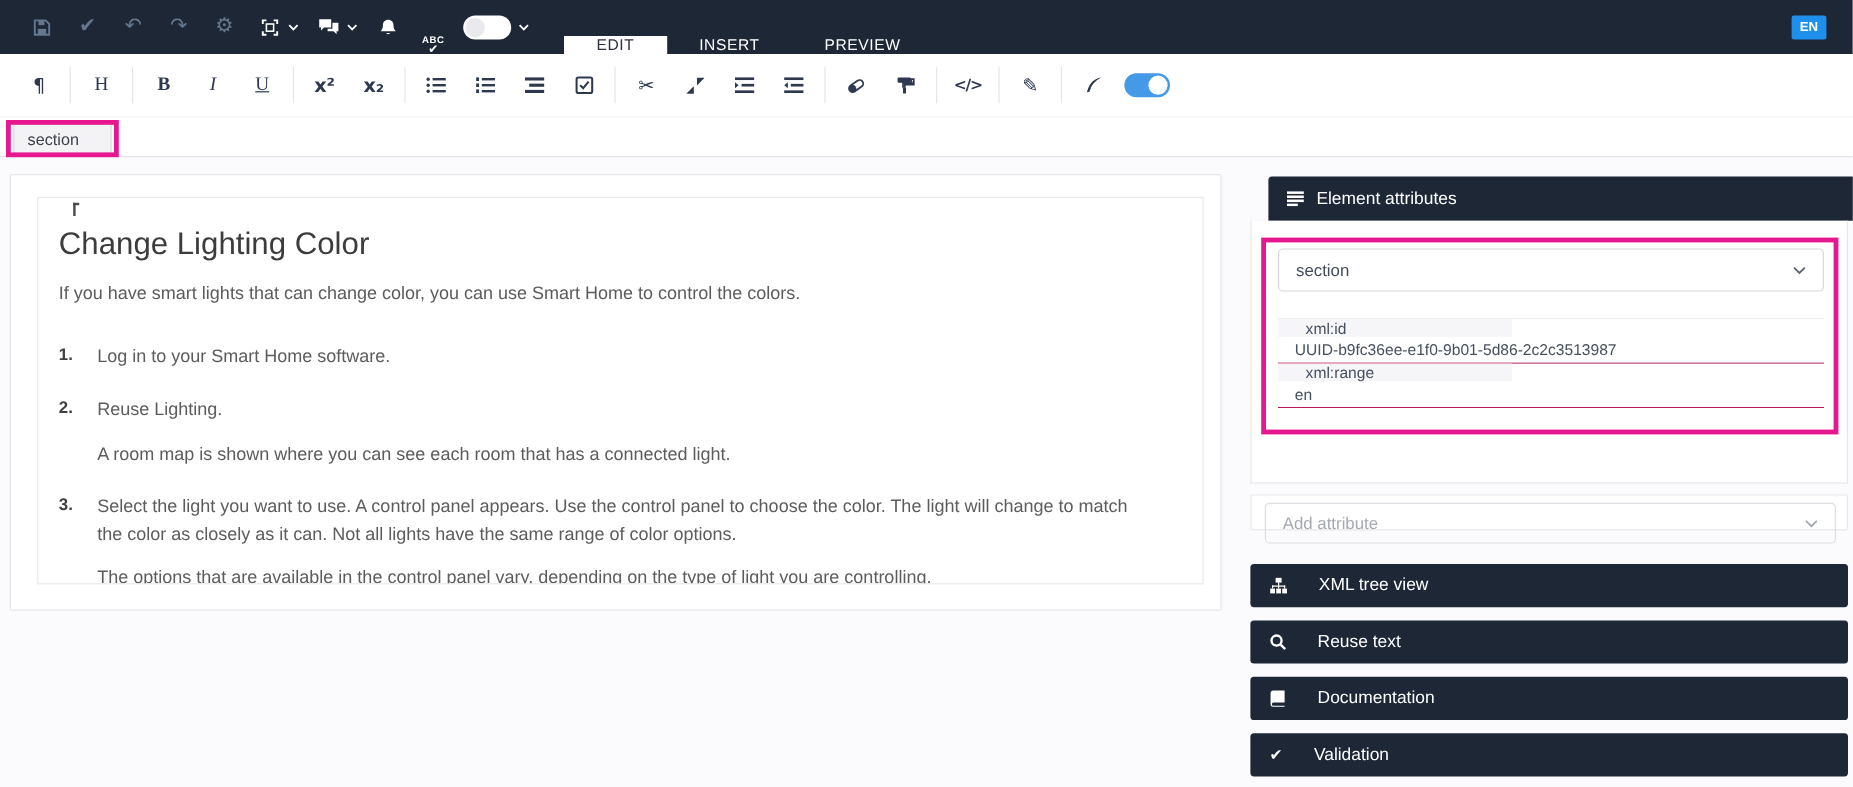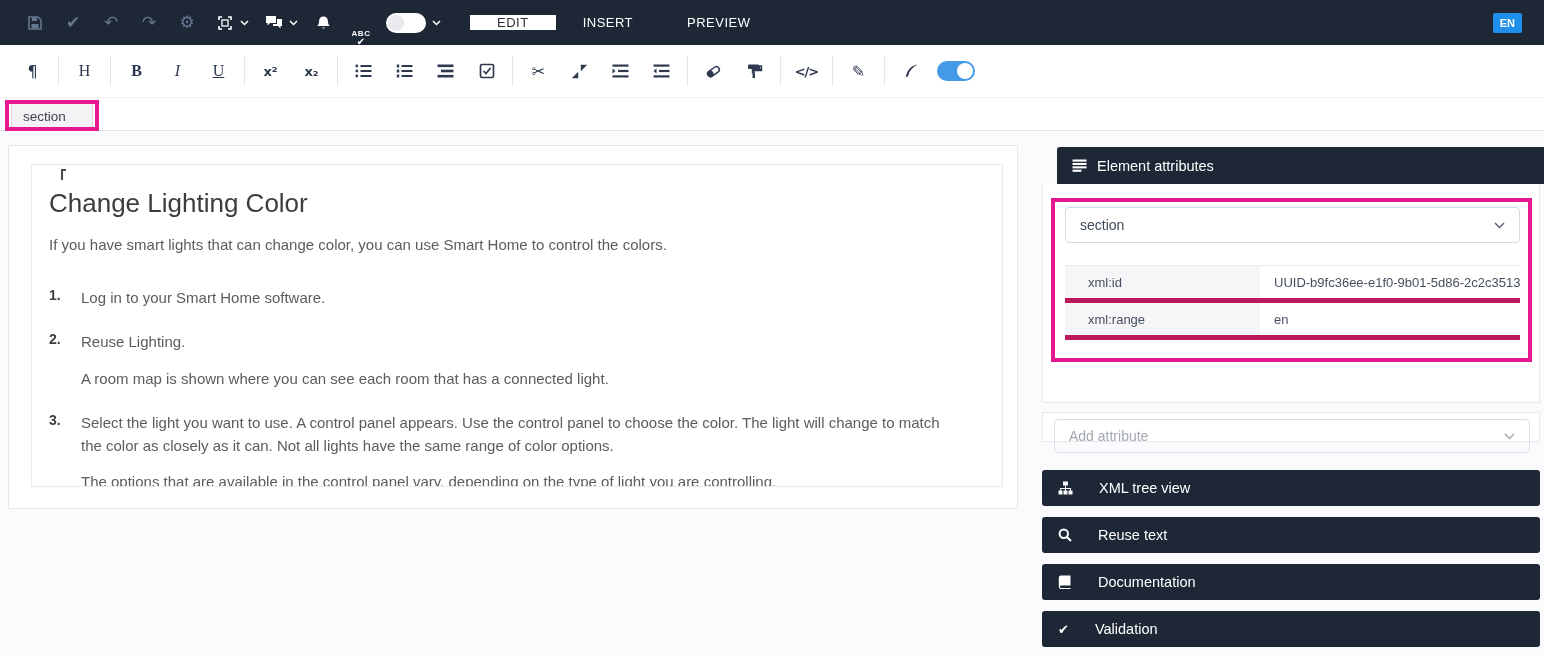--- a/index.html
+++ b/index.html
@@ -29,21 +29,21 @@
   .abc-stack .abc { font-size:8px; font-weight:bold; letter-spacing:.5px;margin-top:32px; }
   .abc-stack .chk { font-size:10px; margin-top:-1px; font-family:"DejaVu Sans", sans-serif; }
   .toggle-white {
     width:40px; height:20px; background:#fff; border-radius:10px; position:relative;
     margin:0 4px; cursor:pointer; flex:none;
   }
   .toggle-white::after {
     content:""; position:absolute; left:2px; top:2px; width:16px; height:16px;
     border-radius:50%; background:#e9e9ee;
   }
-  .tabs { display:flex; align-items:center; }
+  .tabs { display:flex; align-items:flex-end; }
   .tab {
     display:flex; align-items:center; padding:0 27px; color:#fff;
     font-size:13px; letter-spacing:.5px; cursor:pointer;
   }
   .tab.active { background:#fff; color:#2c313a; }
   .lang-badge {
     margin-left:auto; margin-right:22px; align-self:center;
     background:#1e8feb; color:#fff; font-size:11px; font-weight:bold;
     padding:4px 7px; border-radius:2px; cursor:pointer;
   }
@@ -55,21 +55,21 @@
   }
   .fmt-btn {
     width:41px; height:40px; display:flex; align-items:center; justify-content:center;
     color:#2e3950; cursor:pointer; flex:none;
   }
   .fmt-btn .t { font-size:16px; font-family:"Liberation Serif", serif; }
   .fmt-btn .t.pilcrow { font-family:"DejaVu Sans", sans-serif; font-size:16px; }
   .fmt-btn .t.bold { font-weight:bold; }
   .fmt-btn .t.italic { font-style:italic; }
   .fmt-btn .t.underline { text-decoration:underline; }
-  .fmt-btn .t.script { font-family:"DejaVu Sans", sans-serif; font-size:13px; font-weight:600; }
+  .fmt-btn .t.script { font-family:"DejaVu Sans", sans-serif; font-size:16px; font-weight:600; }
   .fmt-btn .t.code { font-family:"DejaVu Sans", sans-serif; font-size:13px; font-weight:bold; letter-spacing:-1px; }
   .fmt-btn .t.sym { font-family:"DejaVu Sans", sans-serif; font-size:16px; }
   .fmt-sep { width:1px; height:30px; background:#e4e4e9; margin:0 5px; flex:none; }
   .toggle-blue {
     width:38px; height:20px; background:#459ae8; border-radius:10px; position:relative;
     margin-left:6px; cursor:pointer; flex:none;
   }
   .toggle-blue::after {
     content:""; position:absolute; right:2px; top:2px; width:16px; height:16px;
     border-radius:50%; background:#fff;
@@ -119,21 +119,21 @@
     background:#fff; border:1px solid #e7e7ec; border-top:none;
   }
   .el-select {
     position:absolute; left:22px; top:23px; width:455px; height:36px;
     border:1px solid #d8d8de; border-radius:4px; background:#fff;
     display:flex; align-items:center; font-size:14px; color:#3f4a5a;
     padding:0 14px; cursor:pointer;
   }
   .el-select .sel-chev { margin-left:auto; display:flex; color:#5b6470; }
   .attr-table { position:absolute; left:22px; top:81px; width:455px; border-top:1px solid #ededf1; }
-  .attr-row { display:flex; height:37px; border-bottom:5px solid #be185d; }
+  .attr-row { display:flex; height:37px; border-bottom:1px solid #be185d;flex-direction:column; }
   .attr-name {
     width:195px; flex:none; background:#f6f6f9; font-size:13px; color:#46505e;
     display:flex; align-items:center; padding-left:23px;
   }
   .attr-value {
     flex:1; background:#fff; font-size:13px; color:#46505e;
     display:flex; align-items:center; padding-left:14px;
     white-space:nowrap; overflow:hidden; cursor:text;
   }
   .add-attr-panel {

